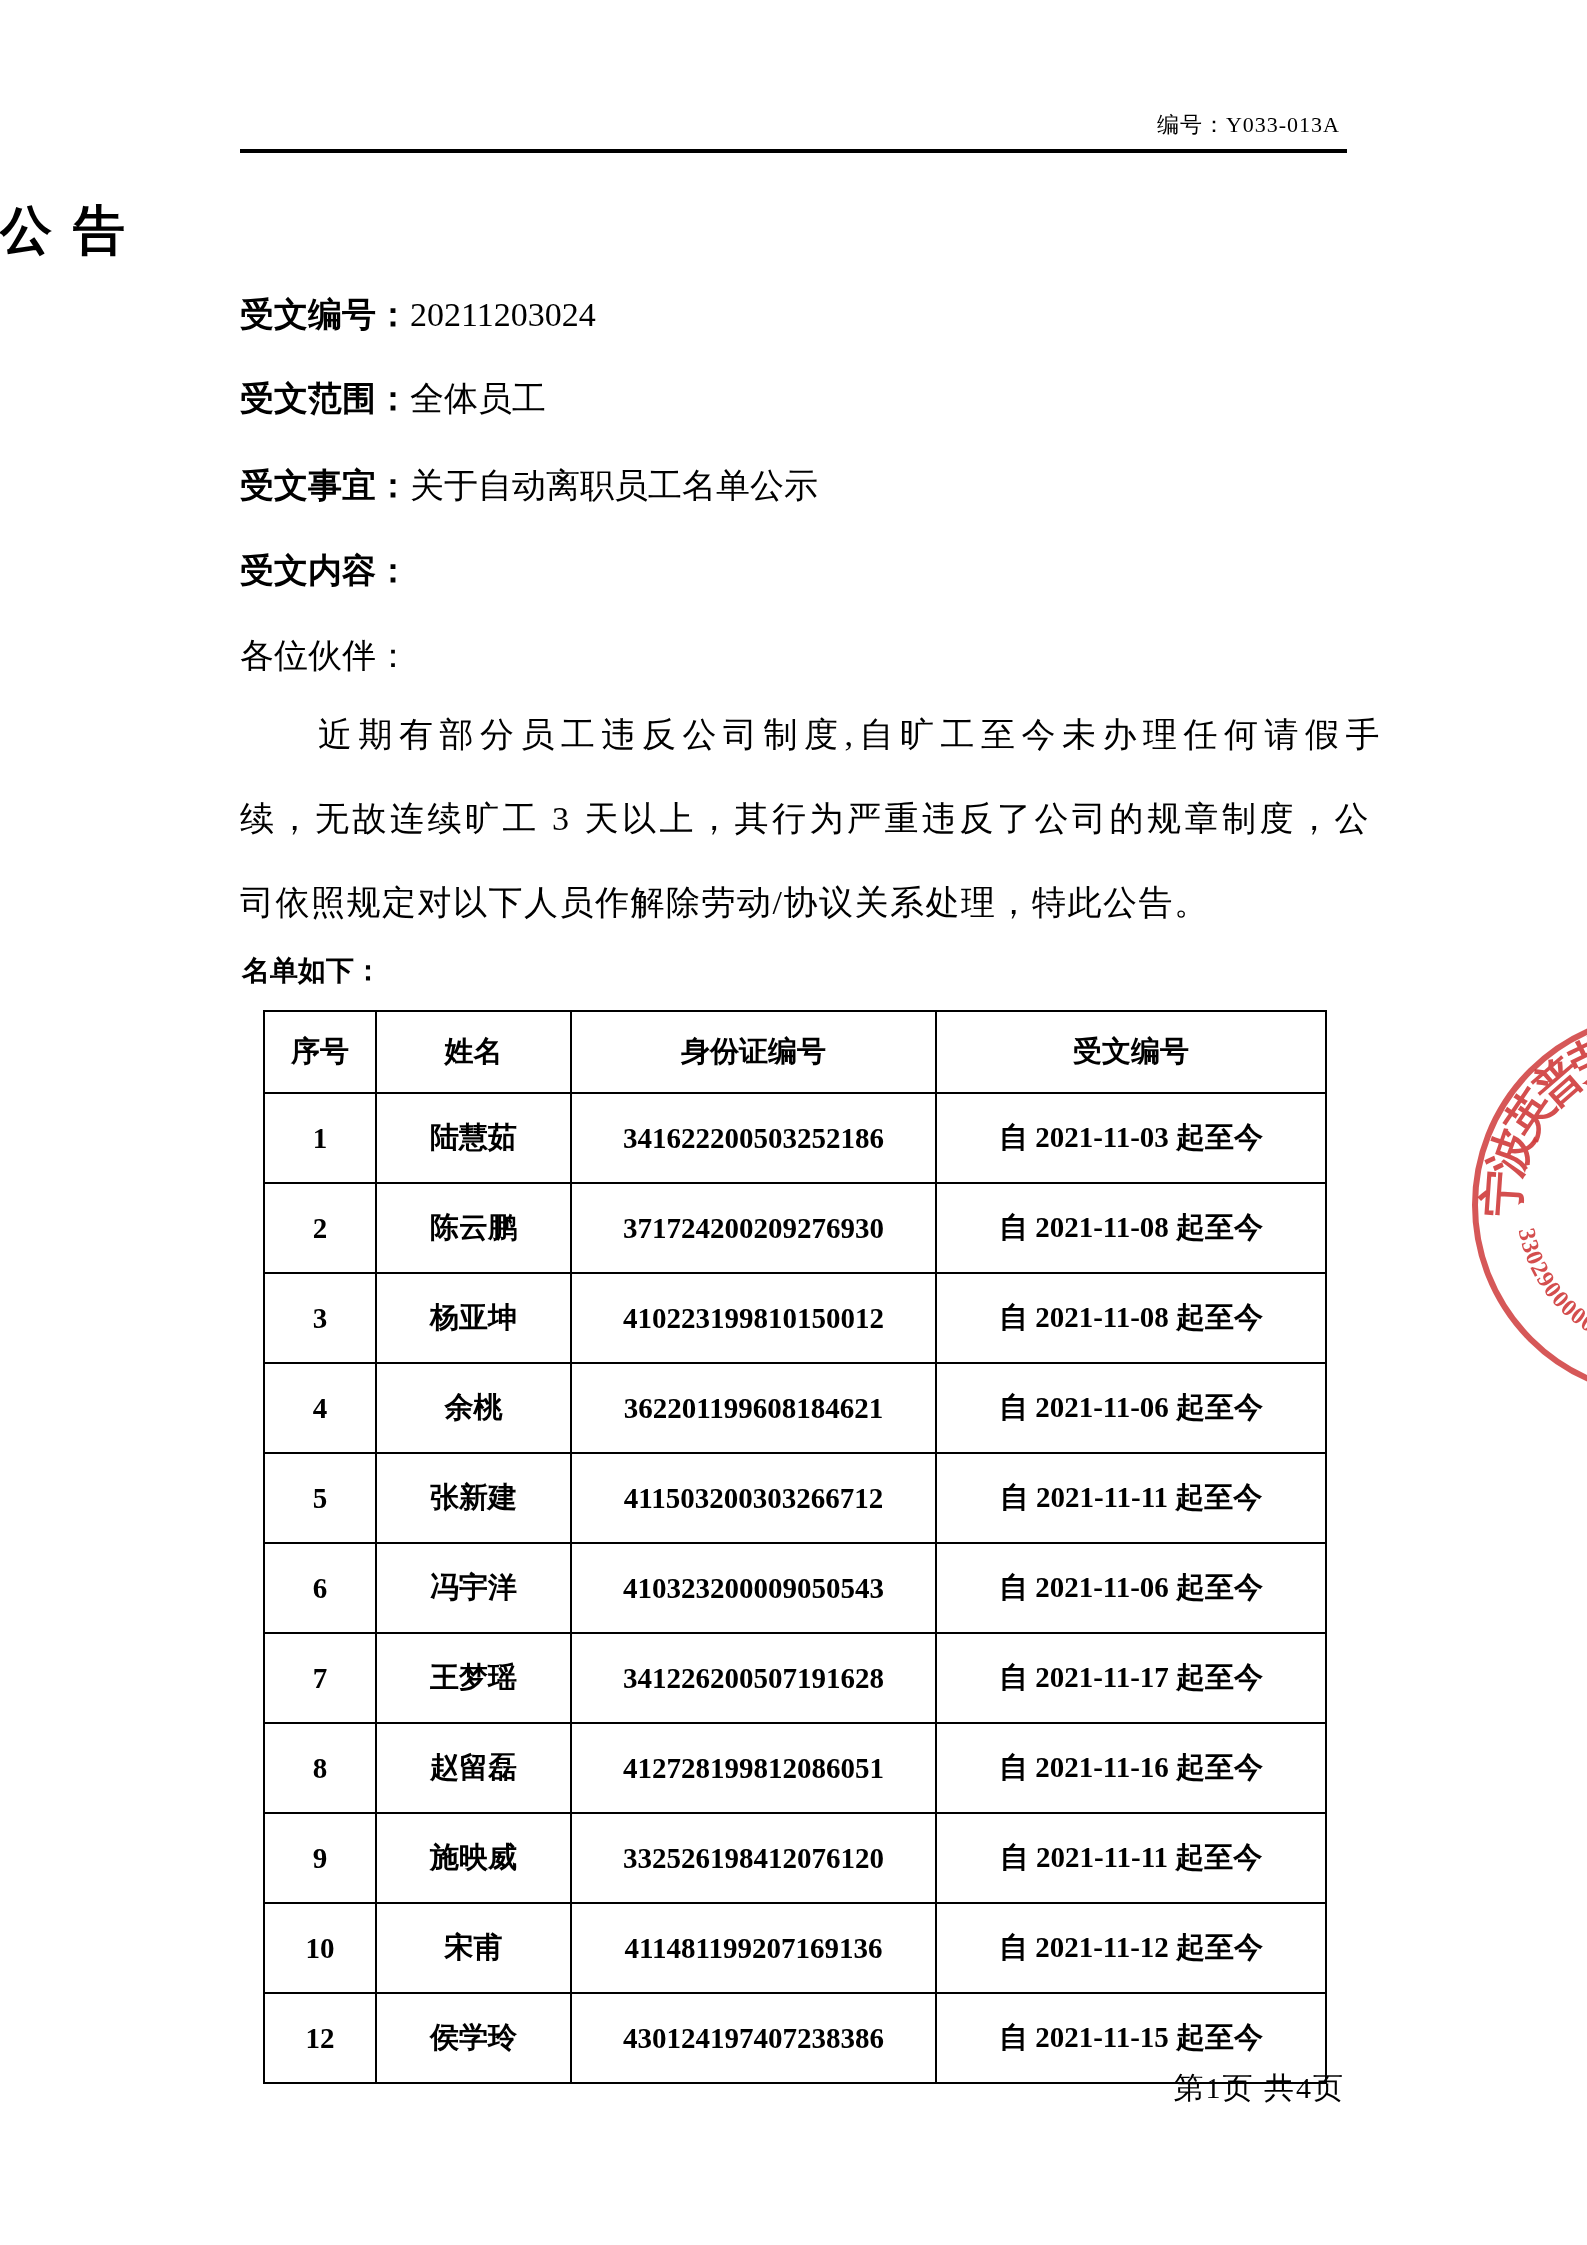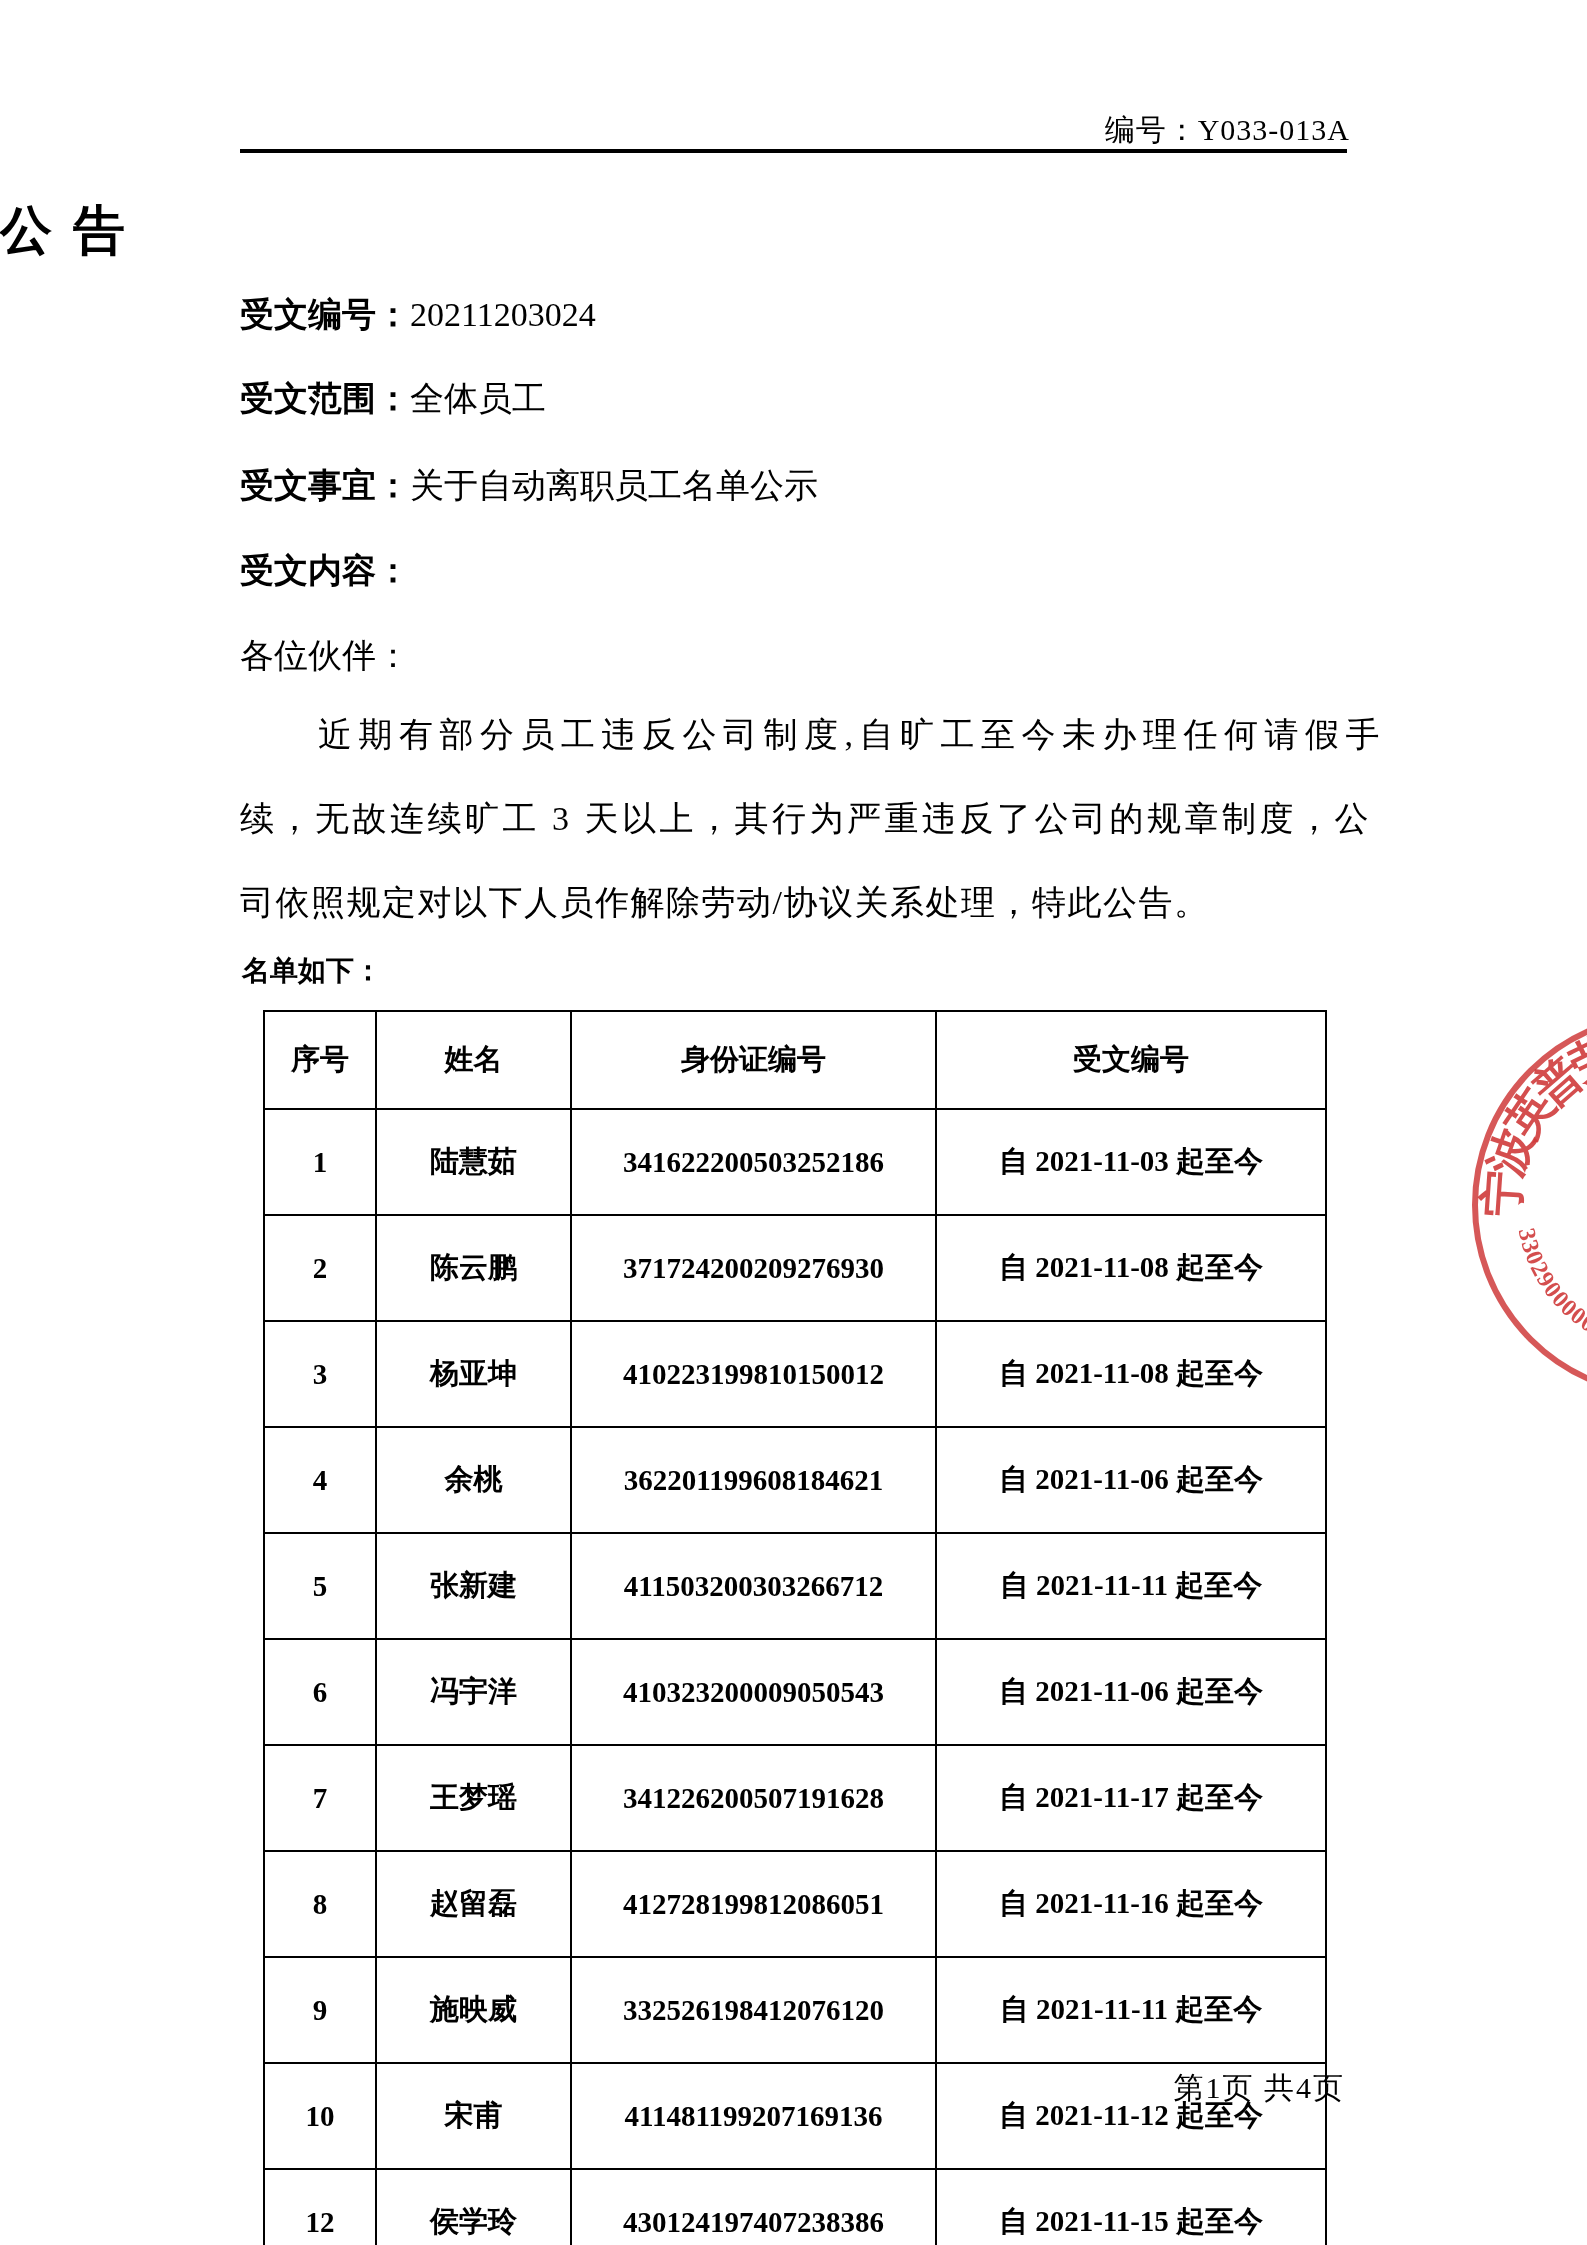--- a/index.html
+++ b/index.html
@@ -1,39 +1,39 @@
 <!DOCTYPE html>
 <html><head>
 <meta charset="utf-8">
 <style>
   html,body{margin:0;padding:0;}
   body{
     width:1587px;height:2245px;background:#ffffff;position:relative;overflow:hidden;
     font-family:"Liberation Serif","DejaVu Serif",serif;color:#000;
   }
   .abs{position:absolute;}
-  .hdr-ref{top:110px;right:237px;font-size:30px;letter-spacing:1px;}
+  .hdr-ref{top:110px;right:247px;font-size:22px;letter-spacing:1px;}
   .hdr-rule{top:149px;left:240px;width:1107px;height:4px;background:#000;}
   .doc-title{top:196px;left:0;width:100%;text-align:left;font-size:52px;font-weight:bold;letter-spacing:4px;}
   .meta-line{left:240px;font-size:34px;white-space:nowrap;}
   .meta-line .lbl{font-weight:bold;}
   .m0{top:292px;text-align:center;} .m1{top:376px;} .m2{top:463px;} .m3{top:548px;}
   .salutation{top:633px;left:240px;font-size:34px;text-align:center;}
   .para-line{left:240px;width:1160px;font-size:34px;white-space:nowrap;}
   .p0{top:712px;padding-left:78px;letter-spacing:6.5px;}
   .p1{top:796px;letter-spacing:3.5px;}
   .p2{top:880px;letter-spacing:1.5px;}
   .list-intro{top:952px;left:242px;font-size:28px;font-weight:bold;}
   table.roster{
     position:absolute;top:1010px;left:263px;width:1062px;
     border-collapse:collapse;table-layout:fixed;
   }
   table.roster td,table.roster th{
     border:2px solid #000;text-align:center;vertical-align:middle;
-    font-size:29px;font-weight:bold;padding:16px;overflow:hidden;
+    font-size:29px;font-weight:bold;padding:8px;overflow:hidden;
   }
   table.roster th{height:64px;}
   table.roster td{height:72px;}
   .footer{top:2068px;right:242px;font-size:30px;letter-spacing:2px;}
   .stamp-svg{left:1455px;top:985px;}
 </style>
 </head>
 <body>
 
 <div class="abs hdr-ref"><span>编号：</span><span>Y033-013A</span></div>

